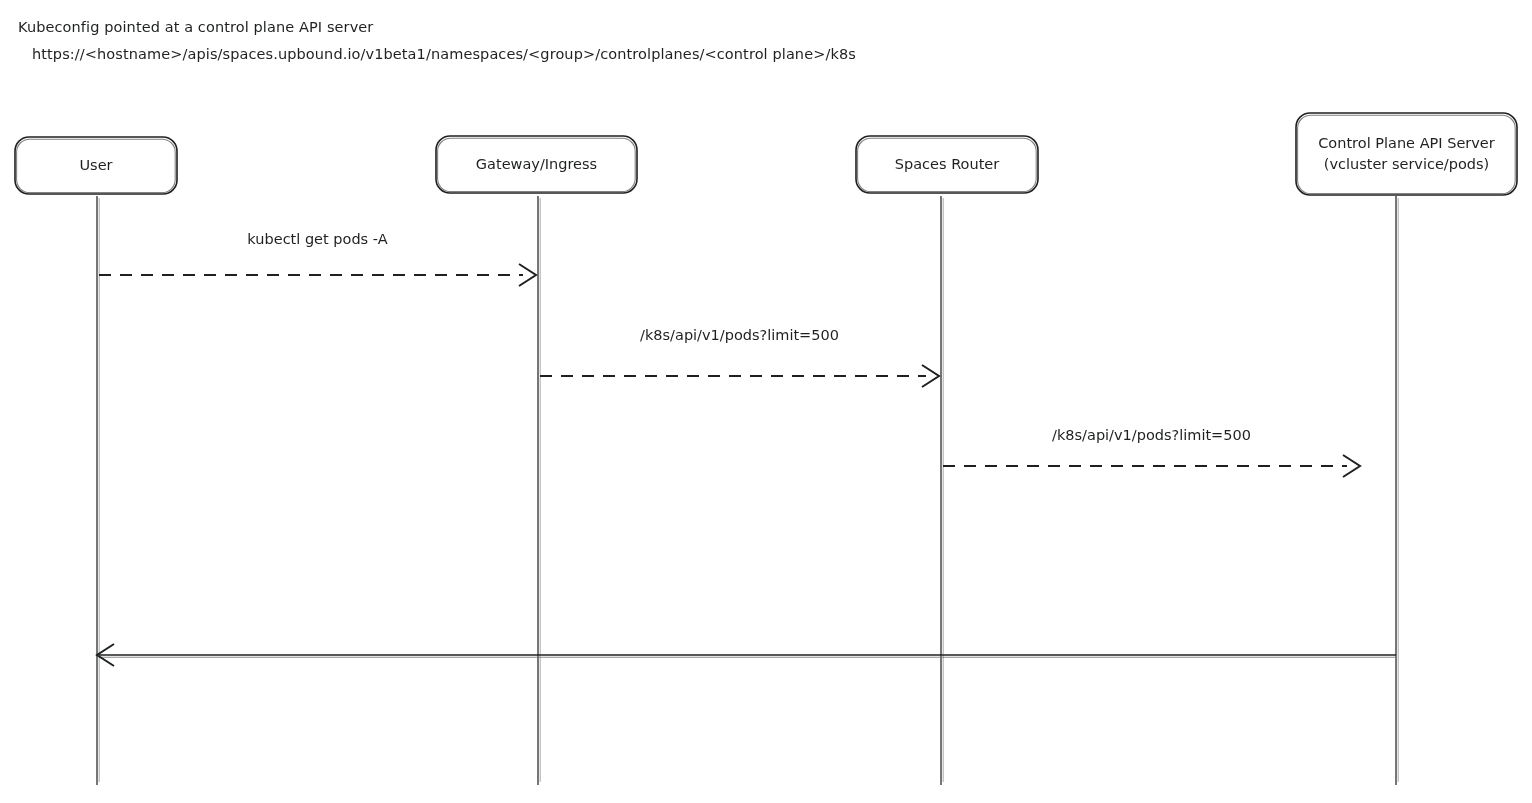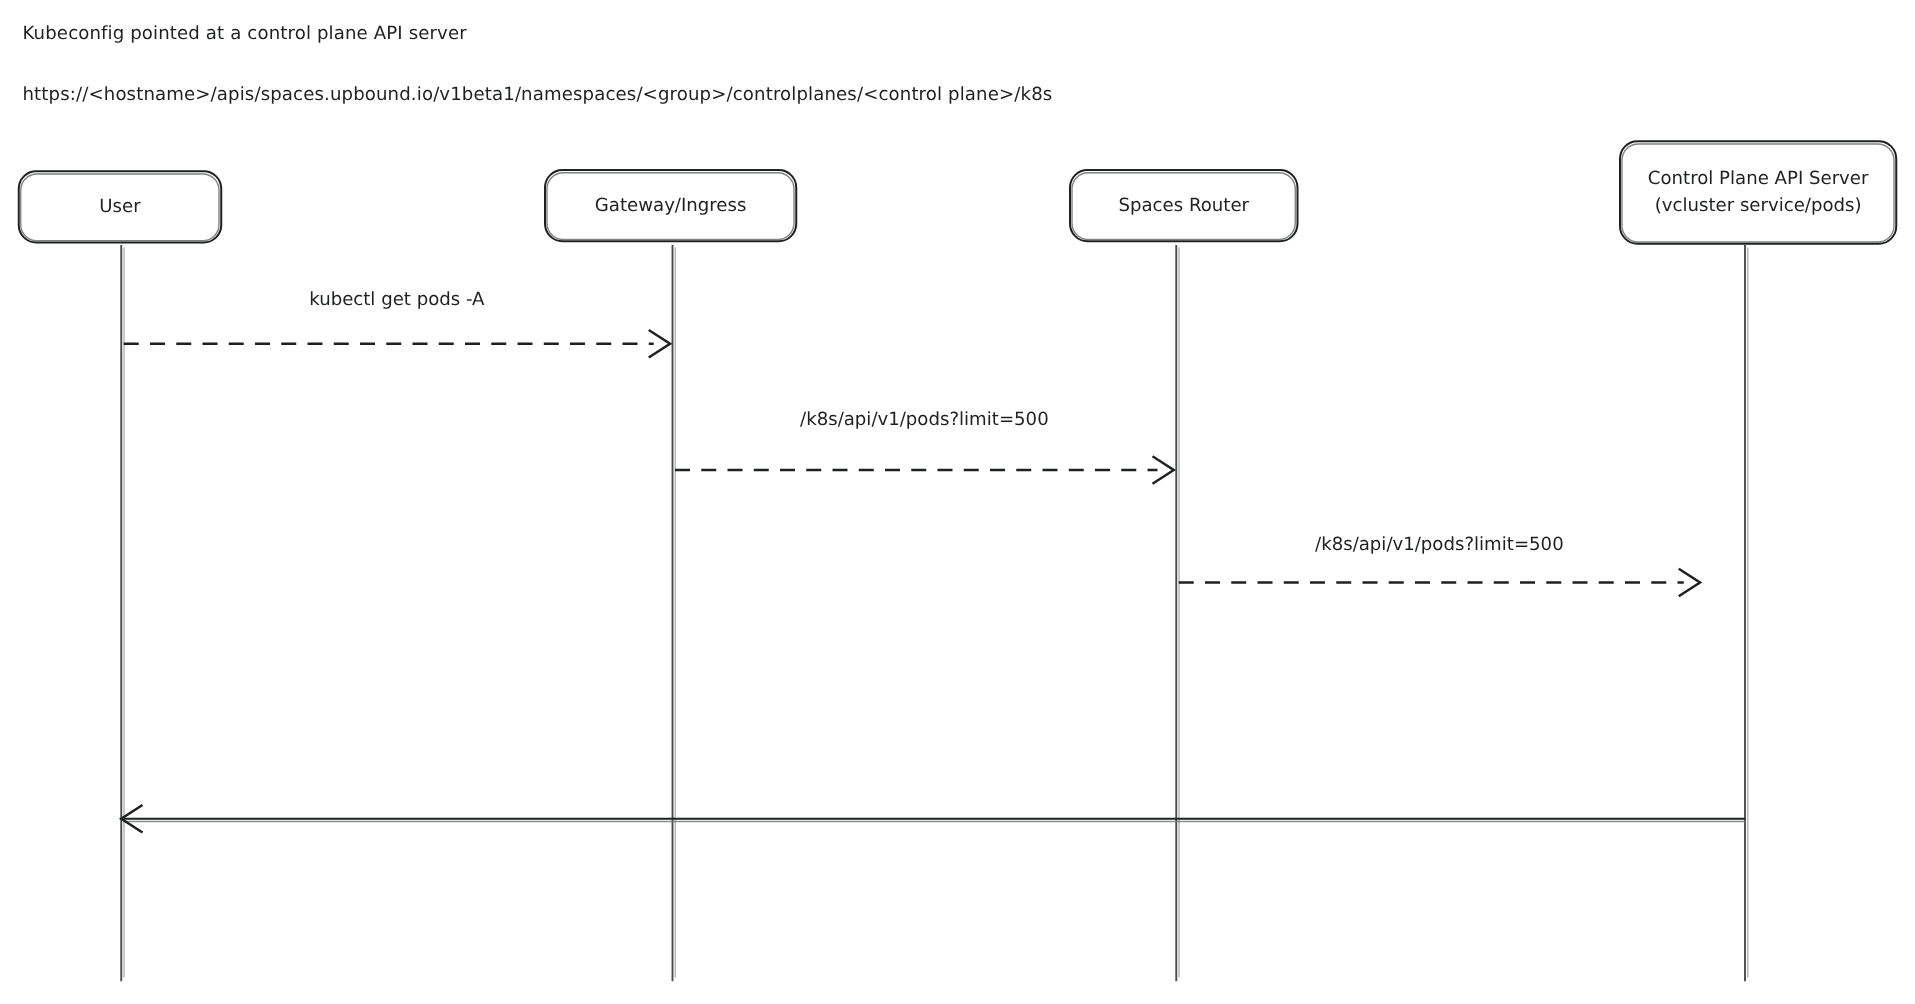--- a/index.html
+++ b/index.html
@@ -22,21 +22,21 @@
   }
   .header-text {
     position: absolute;
     left: 18px;
     font-size: 14.5px;
     letter-spacing: 0.1px;
     color: #1f2020;
     white-space: nowrap;
   }
   #header-line-1 { top: 19px; }
-  #header-line-2 { top: 68px; }
+  #header-line-2 { top: 46px; margin-left: 14px; }
 
   svg.diagram-canvas {
     position: absolute;
     left: 0;
     top: 0;
     width: 1532px;
     height: 803px;
   }
   .actor-box {
     fill: #ffffff;

